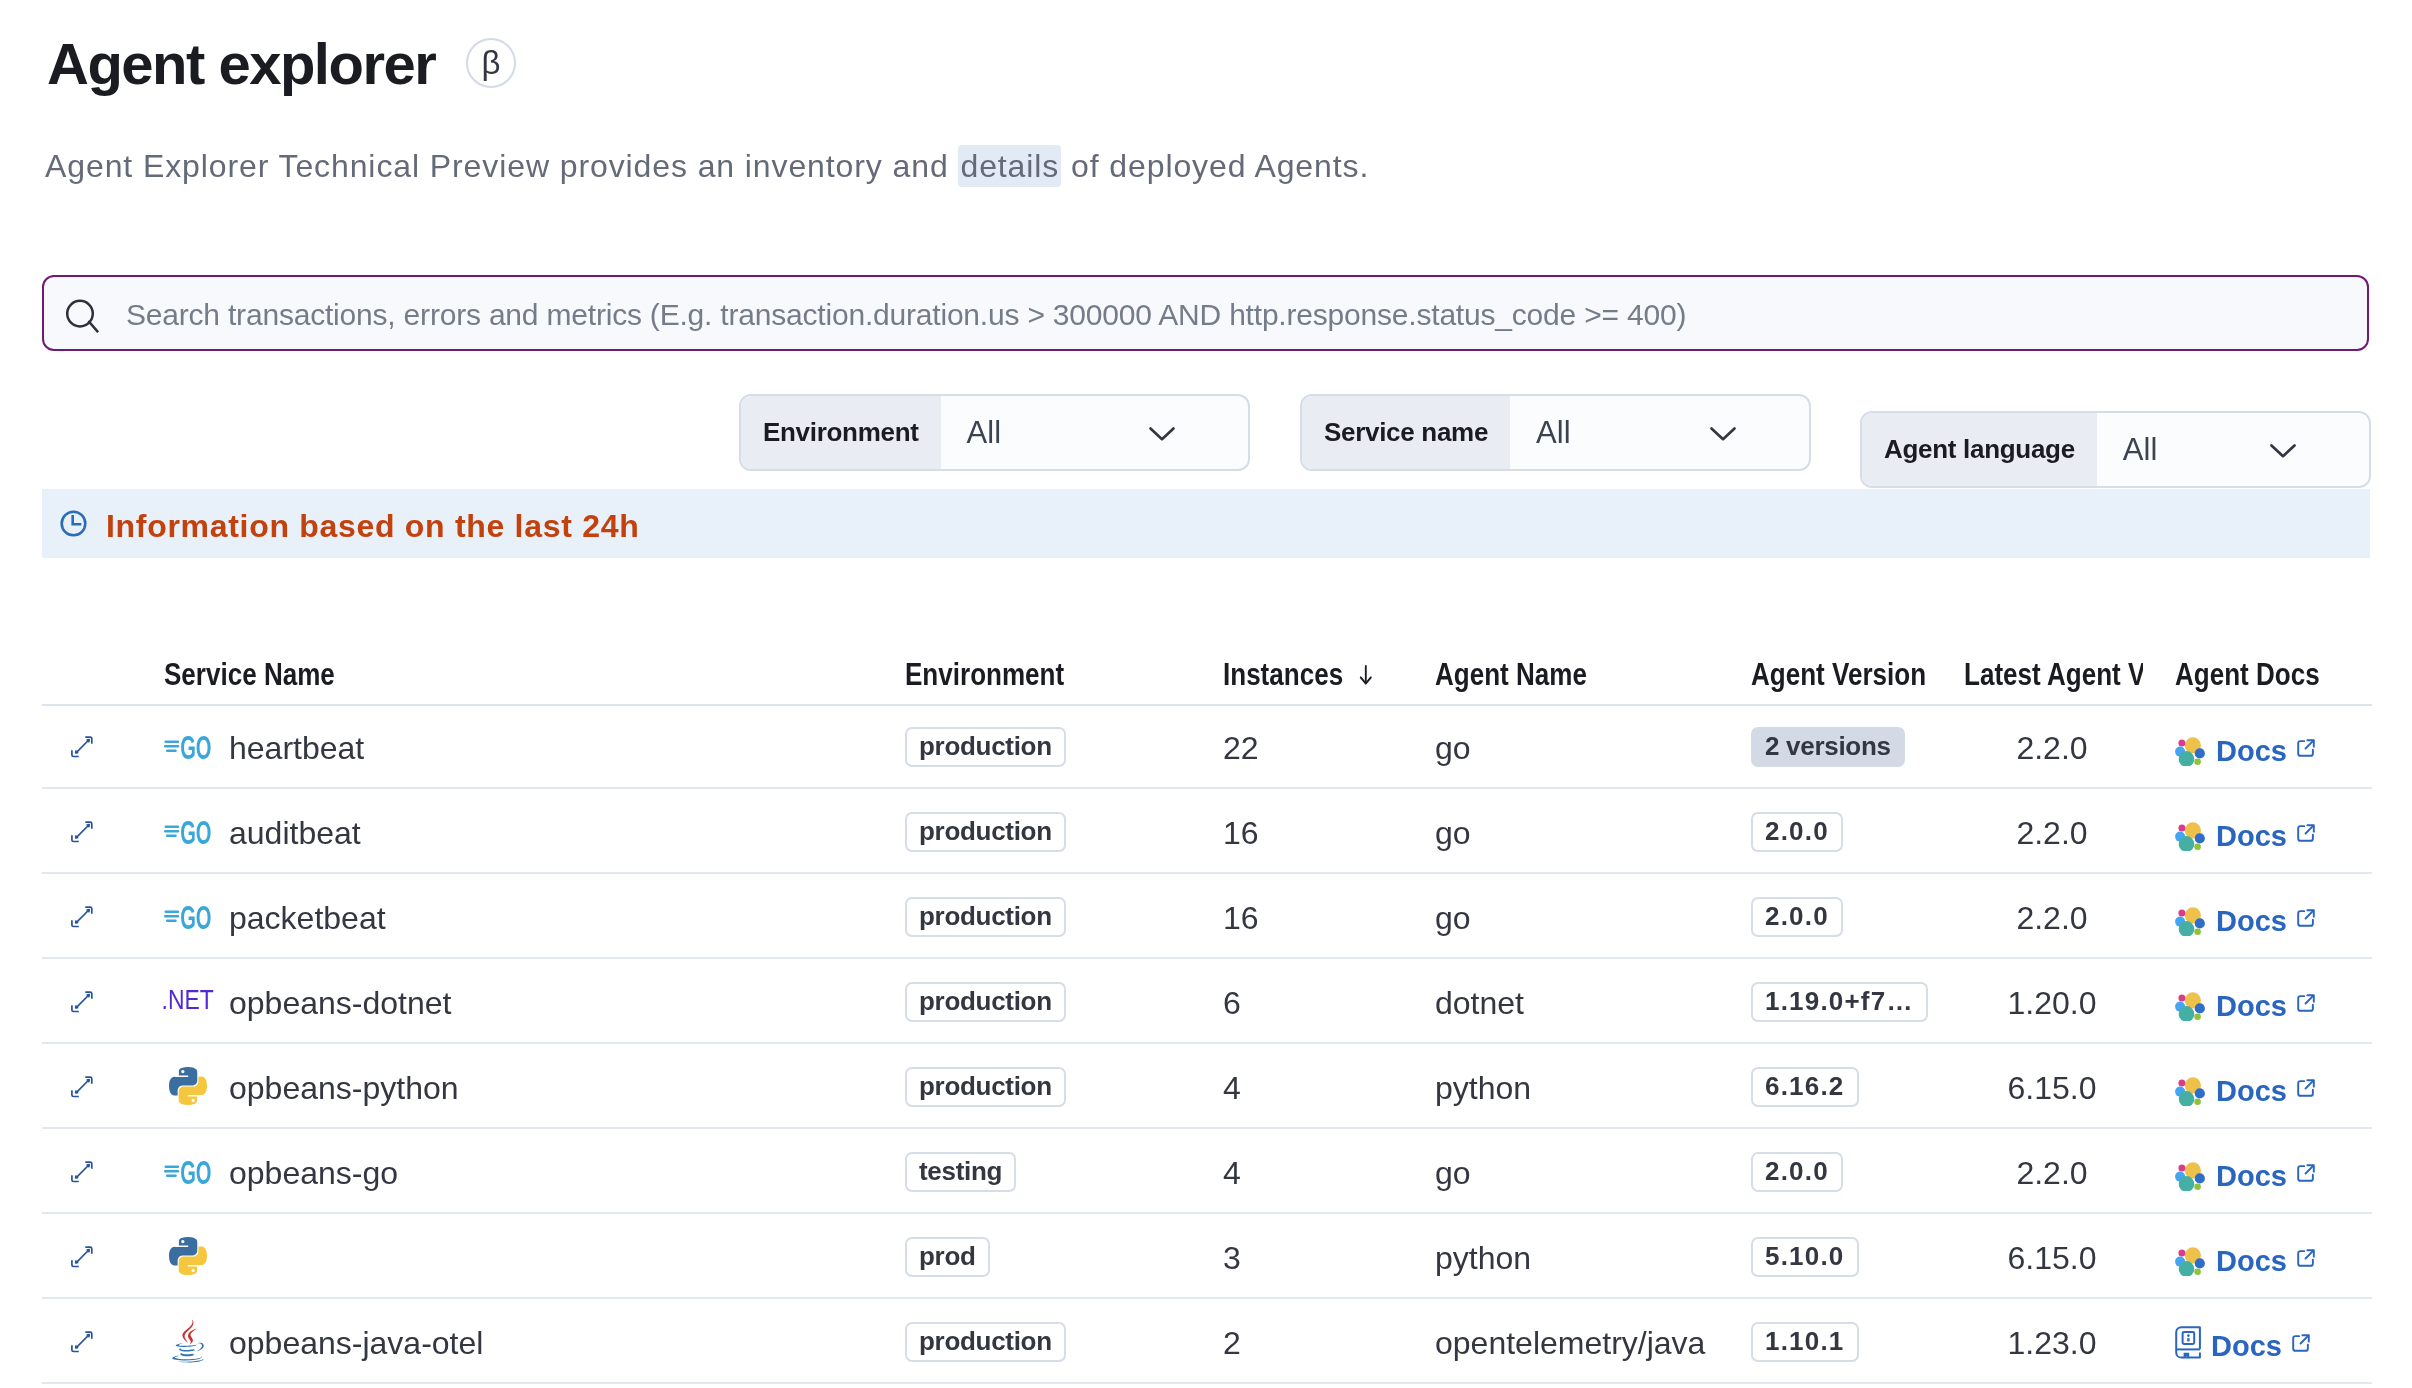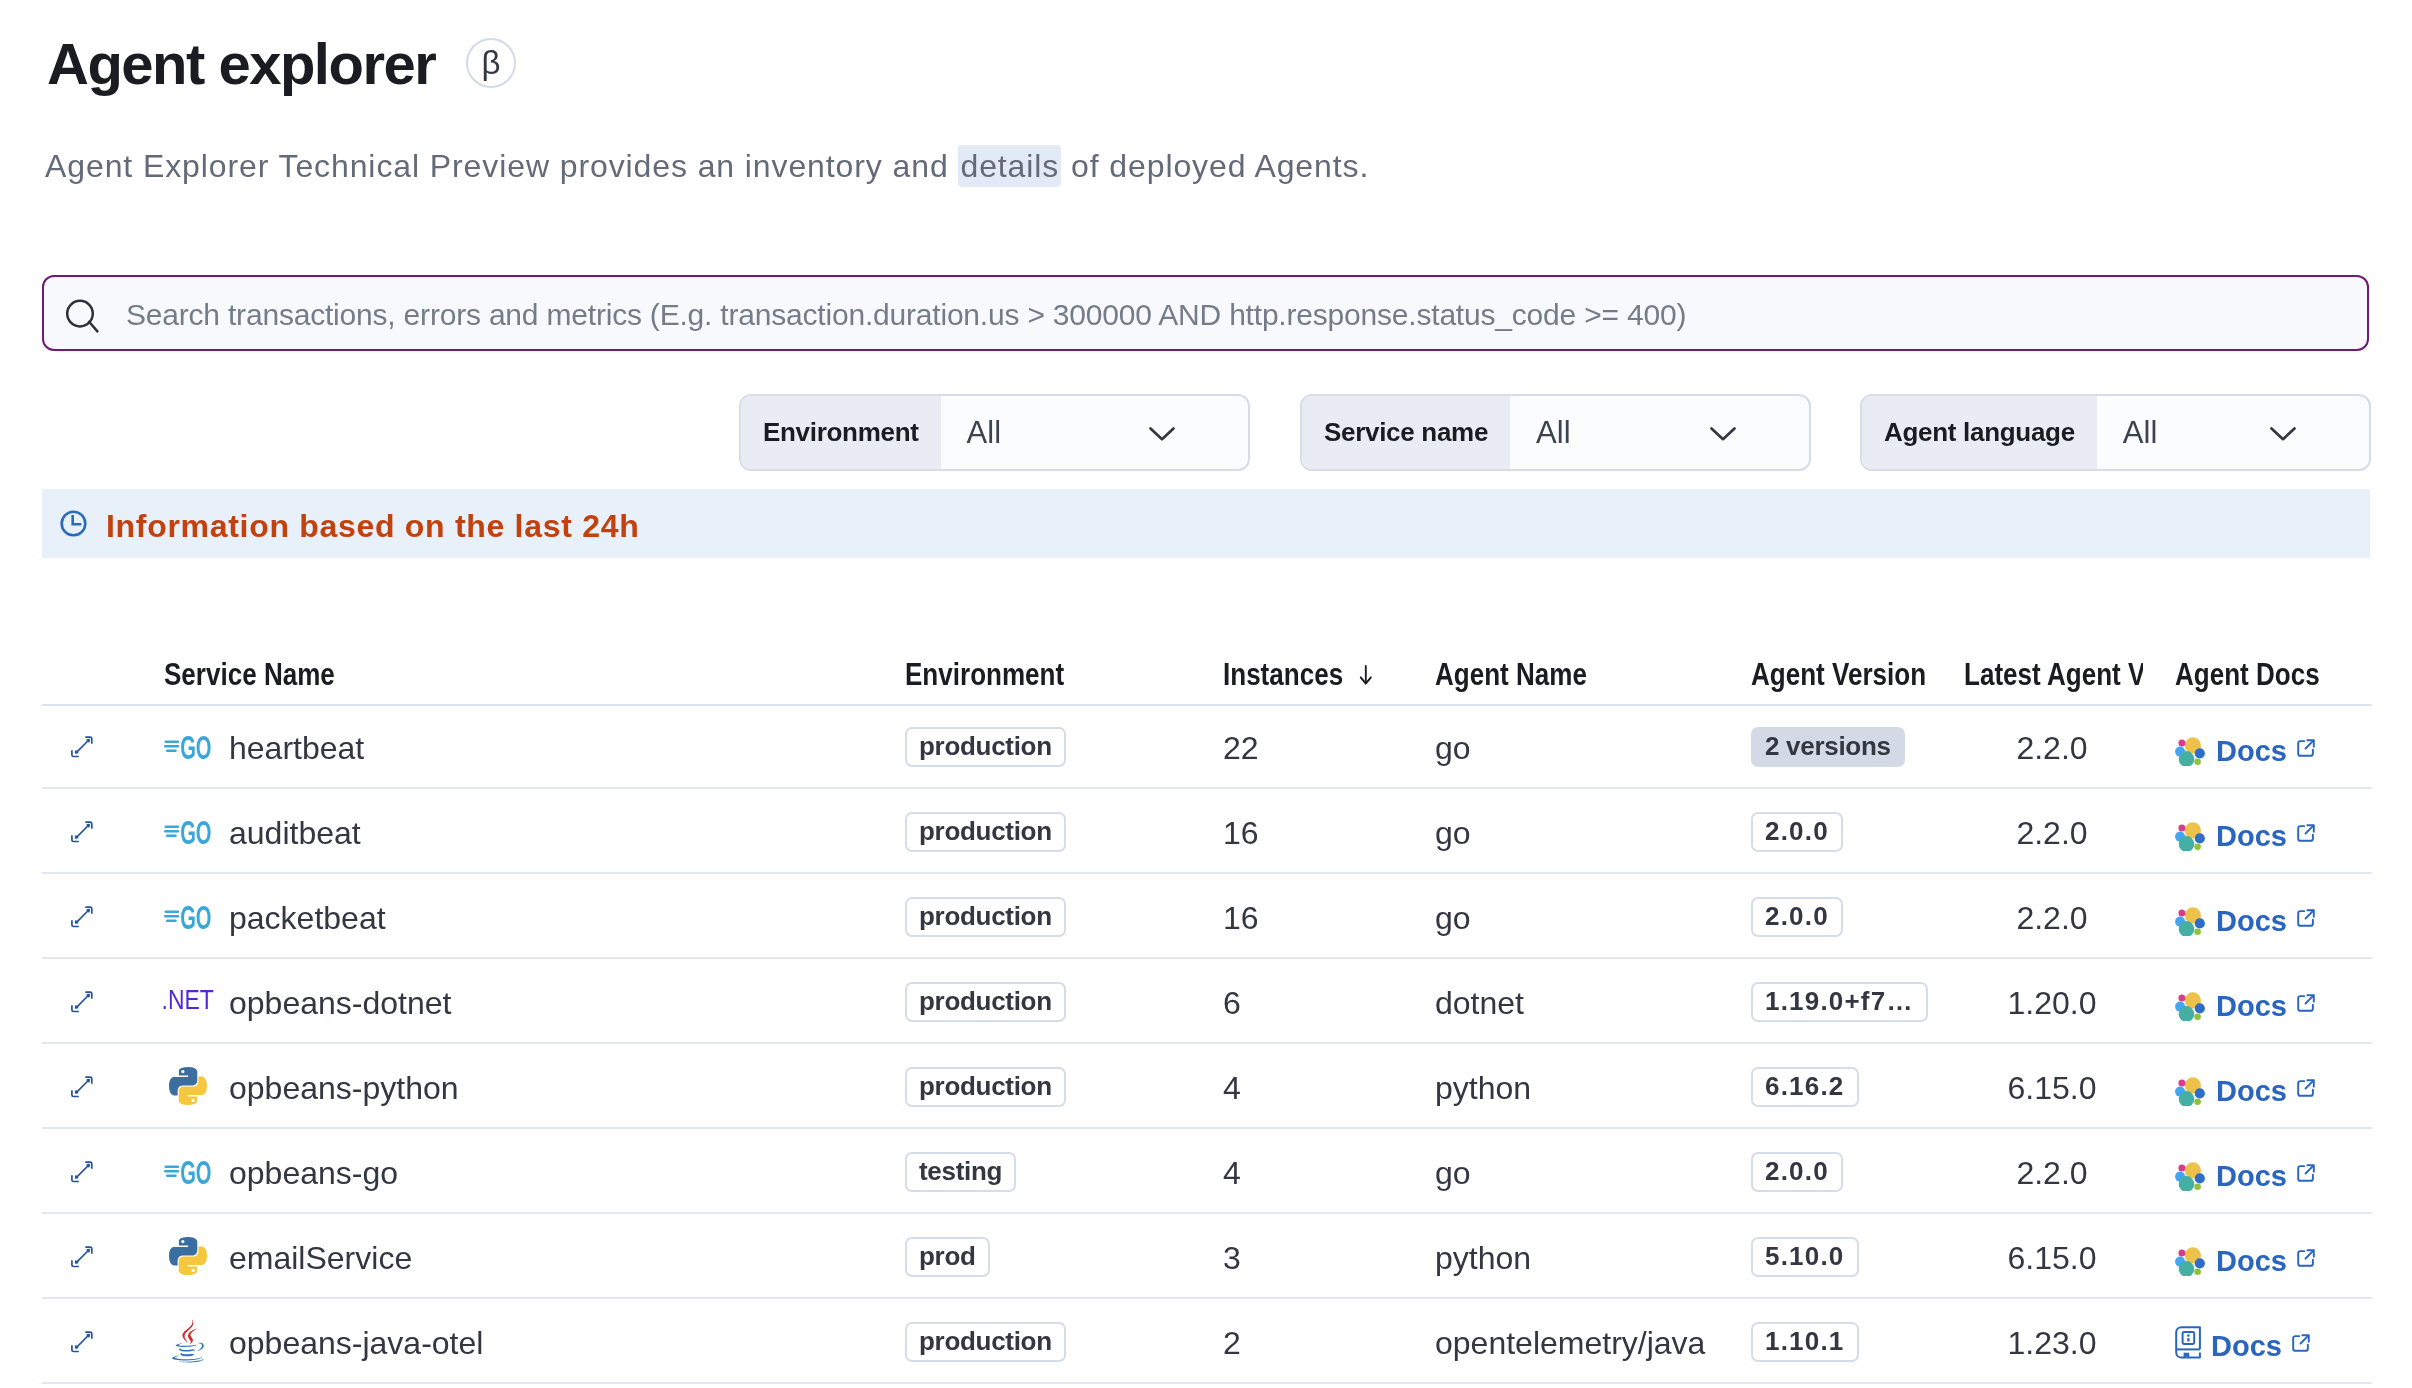--- a/index.html
+++ b/index.html
@@ -11,21 +11,21 @@
 #sub .hl { background:#e2eaf6; border-radius:4px; padding:3px 2px; }
 #search { left:42px; top:275px; width:2327px; height:76px; background:#f7f9fc; border:2px solid #701a75; border-radius:12px; }
 #search svg { position:absolute; left:22px; top:18px; }
 #search .ph { position:absolute; left:82px; top:21px; font-size:30px; color:#757c89; white-space:nowrap; letter-spacing:-0.2px; }
 .filter { top:394px; height:77px; border:2px solid #d6dce8; border-radius:12px; background:#fbfcfe; display:flex; align-items:stretch; overflow:hidden; }
 .filter .lbl { background:#e9edf3; display:flex; align-items:center; padding:0 22px; font-weight:700; font-size:26px; color:#1a1c21; letter-spacing:-0.3px; }
 .filter .val { display:flex; align-items:center; padding:0 26px; font-size:31px; color:#3c4350; flex:1; }
 .filter svg { position:absolute; right:71px; top:29px; }
 #f-env { left:739px; width:511px; }
 #f-svc { left:1300px; width:511px; }
-#f-lang { left:1860px; width:511px; }
+#f-lang { left:1860px; width:511px;margin-top:17px; }
 #callout { left:42px; top:489px; width:2328px; height:69px; background:#e8f0fa; }
 #callout svg { position:absolute; left:18px; top:21px; }
 #callout .t { position:absolute; left:64px; top:19px; font-size:32px; font-weight:700; color:#c2410c; letter-spacing:0.7px; }
 .hrow { position:absolute; left:42px; top:630px; width:2330px; height:76px; border-bottom:2px solid #dee4ef; }
 .row { position:absolute; left:42px; width:2330px; height:85px; border-bottom:2px solid #e2e7f1; }
 .cell { position:absolute; top:0; height:100%; display:flex; align-items:center; white-space:nowrap; }
 .hrow .cell { font-weight:700; font-size:31px; color:#1a1c21; letter-spacing:0; transform:scaleX(0.84); transform-origin:left center; padding-top:16px; }
 
 .c-exp   { left:24px; }
 .c-icon  { left:122px; width:48px; justify-content:center; }
@@ -394,21 +394,20 @@
  <path d="M20.6 10.1 L23.2 9.7 L22.7 12.3"></path>
  <path d="M12.3 22.5 L9.7 22.9 L10.1 20.3"></path>
 </svg>
       </div>
     <div class="cell c-icon">
         <svg width="38" height="38" viewBox="0 0 110 110">
  <path fill="#3b6ea0" d="M54.9 0C26.8 0 28.6 12.2 28.6 12.2l.03 12.6h26.8v3.8H17.9S0 26.6 0 54.9c0 28.3 15.7 27.3 15.7 27.3h9.3V69s-.5-15.7 15.4-15.7h26.6s14.9.2 14.9-14.4V14.9S84.2 0 54.9 0zM40.1 8.5a4.8 4.8 0 110 9.6 4.8 4.8 0 010-9.6z"></path>
  <path fill="#f5c73e" d="M55.1 110c28.1 0 26.3-12.2 26.3-12.2l-.03-12.6H54.6v-3.8h37.6S110 83.4 110 55.1c0-28.3-15.7-27.3-15.7-27.3H85V41s.5 15.7-15.4 15.7H43s-14.9-.2-14.9 14.4v24.2S25.8 110 55.1 110zM69.9 101.5a4.8 4.8 0 110-9.6 4.8 4.8 0 010 9.6z"></path>
 </svg>
       </div>
-    <div class="cell c-name">emailService</div>
     <div class="cell c-env">
         <span class="badge">prod</span>
       </div>
     <div class="cell c-inst">3</div>
     <div class="cell c-agent">python</div>
     <div class="cell c-ver">
         <span class="badge" style="letter-spacing:1.2px">5.10.0</span>
       </div>
     <div class="cell c-latest">6.15.0</div>
     <div class="cell c-docs">

